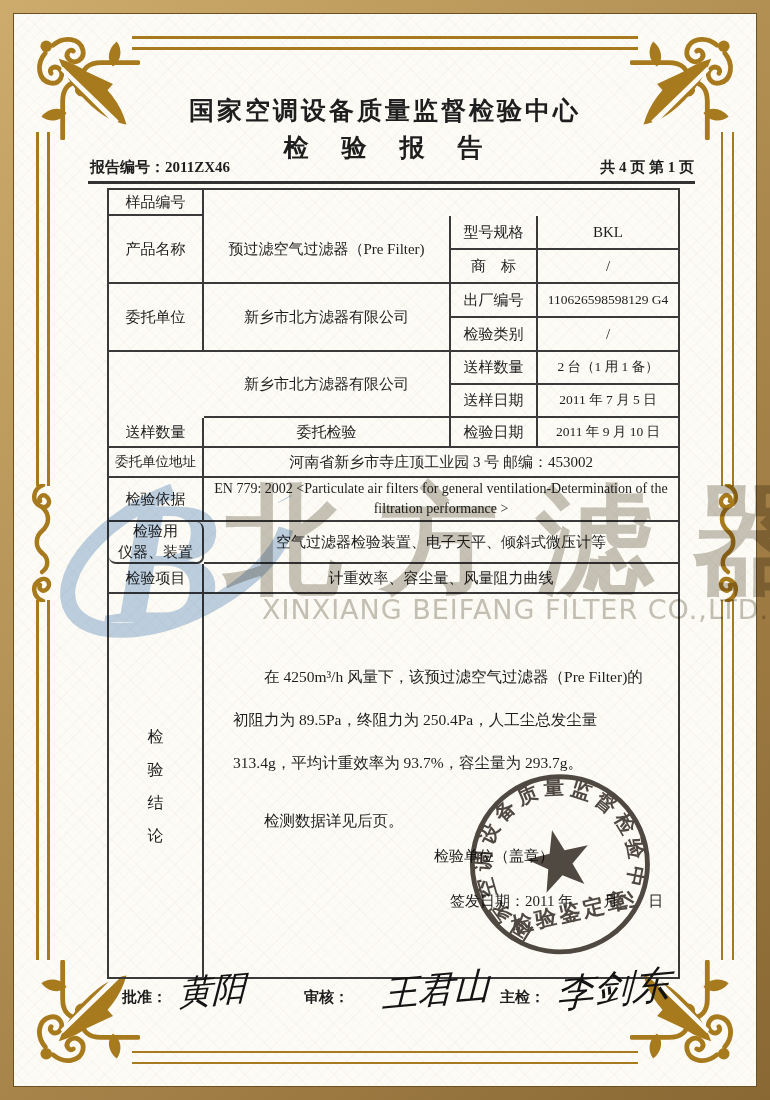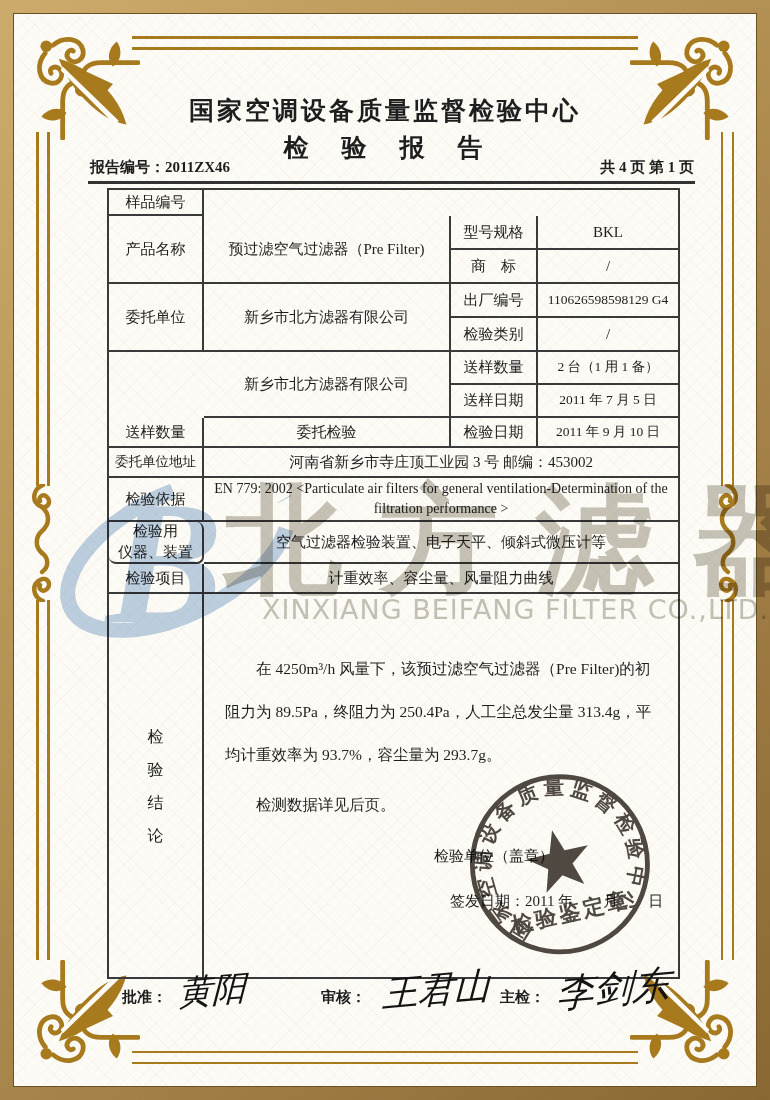--- a/index.html
+++ b/index.html
@@ -44,21 +44,21 @@
   .c{border-right:2px solid #3a3a3a;border-bottom:2px solid #3a3a3a;
     display:flex;align-items:center;justify-content:center;
     font-size:15px;text-align:center;line-height:1.4;box-sizing:border-box;}
   .er{border-right:none;} .eb{border-bottom:none;}
   .lft{justify-content:flex-start;padding-left:12px;}
   .sm{font-size:13.5px;} .en{font-size:14px;padding:0 10px;}
   .prelabel{white-space:pre-line;border-radius:7px;}
   .concl-label{white-space:pre-line;line-height:33px;font-size:16px;}
   .concl-cell{display:block;position:relative;text-align:left;}
   .concl-text{padding:46px 12px 0 14px;font-size:15.5px;line-height:43px;}
-  .concl-text p{margin:7px;text-indent:2em;}
+  .concl-text p{margin:15px;text-indent:2em;}
   .seal-note{position:absolute;left:230px;top:252px;font-size:15px;}
   .issue-date{position:absolute;left:246px;top:297px;font-size:15px;}
   .stamp{position:absolute;left:250px;top:168px;width:214px;height:214px;
     transform:rotate(-13deg);opacity:0.88;mix-blend-mode:multiply;}
   
   .wm{position:absolute;mix-blend-mode:multiply;pointer-events:none;}
   .wm-cn{left:224px;top:462px;font-family:"DejaVu Sans","Liberation Sans",sans-serif;
     font-weight:bold;font-size:118px;letter-spacing:38px;color:#c8c4bb;white-space:nowrap;}
   .wm-en{left:262px;top:594px;font-family:"DejaVu Sans","Liberation Sans",sans-serif;
     font-size:27px;letter-spacing:1px;color:#c6c2b9;white-space:nowrap;}
@@ -210,17 +210,17 @@
 <svg class="wm wm-logo" width="262" height="210" viewBox="0 0 262 210">
   <ellipse cx="130" cy="102" rx="120" ry="60" transform="rotate(-27 130 102)" fill="none" stroke="#bed1e6" stroke-width="15" stroke-dasharray="430 120" stroke-dashoffset="-30"></ellipse>
   <text x="58" y="170" font-size="175" font-weight="bold" font-style="italic" fill="#bed1e6" font-family="'Liberation Serif','DejaVu Serif',serif">B</text>
 </svg>
 <div class="wm wm-cn">北方滤器</div>
 <div class="wm wm-en">XINXIANG BEIFANG FILTER CO.,LTD.</div>
 
 <div class="sigrow">
   <span class="sig-label" style="left:22px">批准：</span>
   <span class="sig" style="left:78px;top:-8px;font-size:34px">黄阳</span>
-  <span class="sig-label" style="left:221px">审核：</span>
+  <span class="sig-label" style="left:204px">审核：</span>
   <span class="sig" style="left:282px;top:-10px">王君山</span>
   <span class="sig-label" style="left:400px">主检：</span>
   <span class="sig" style="left:456px;top:-12px;font-size:38px">李剑东</span>
 </div>
 
 </body></html>

